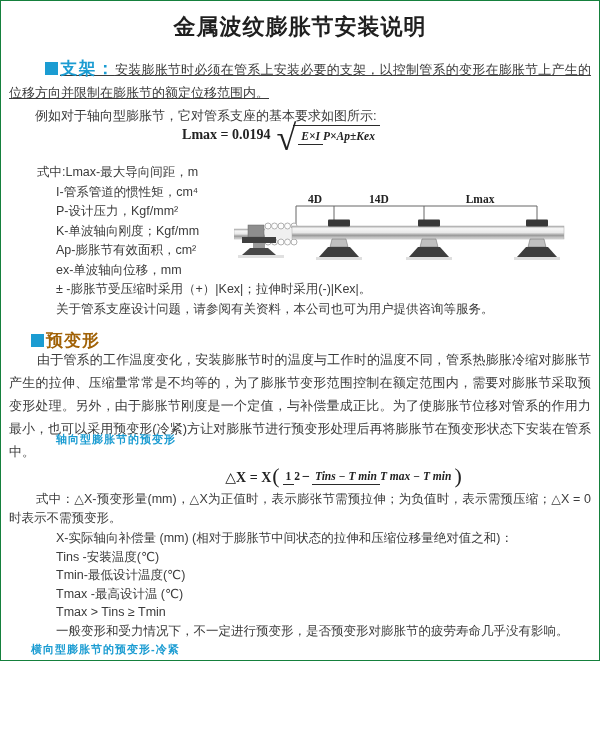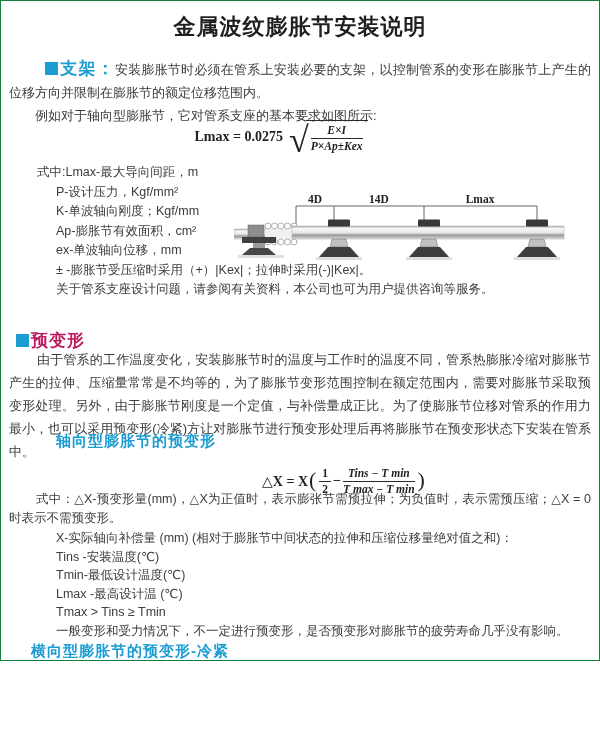--- a/index.html
+++ b/index.html
@@ -8,83 +8,84 @@
     background:#fff;border:1px solid #15803d;overflow:hidden;
     font-family:"Liberation Sans","DejaVu Sans",sans-serif;color:#3b3b3b;
   }
   .title{
     position:absolute;top:11px;left:0;width:100%;text-align:center;
     font-size:22px;font-weight:bold;color:#1f1f1f;letter-spacing:1px;
   }
   .para{font-size:13px;line-height:23px;text-align:justify;}
   .blue-square{display:inline-block;width:13px;height:13px;background:#1b9cd2;vertical-align:-1px;margin-right:2px;}
   .sec-head-inline{color:#1b9cd2;font-size:17px;font-weight:bold;line-height:1;letter-spacing:1px;}
-  .intro-block{position:absolute;left:8px;right:8px;top:57px;text-indent:36px;}
+  .intro-block{position:absolute;left:8px;right:8px;top:57px;text-indent:36px;text-decoration:underline;}
   .example-line{position:absolute;left:8px;right:8px;top:103px;text-indent:26px;}
 
   
   .formula{position:absolute;left:0;width:600px;display:flex;justify-content:center;align-items:center;
     font-family:"Liberation Serif","DejaVu Serif",serif;color:#222;font-weight:bold;font-size:14px;}
-  .frac{display:inline-flex;flex-direction:column;text-align:center;font-size:11.5px;line-height:1.3;vertical-align:middle;margin:0 2px;}
+  .frac{display:inline-flex;flex-direction:row;text-align:center;font-size:11.5px;line-height:1.3;vertical-align:middle;margin:0 2px;}
   .frac .num{border-bottom:1px solid #2a2a2a;padding:0 3px;}
   .frac.ital{font-style:italic;}
   .sqrt{display:inline-flex;align-items:center;margin-left:6px;}
   .sqrt-sign{font-size:36px;font-weight:normal;line-height:30px;margin-right:-3px;transform:translateY(3px);}
   .radicand{border-top:1.5px solid #2a2a2a;padding:2px 3px 0 3px;}
   .paren{font-size:22px;font-weight:normal;line-height:1;margin:0 1px;transform:translateY(-1px);}
   .f1{top:119px;transform:translateX(-20px);}
   .f2{top:465px;padding-left:43px;}
   .f3{top:665px;}
 
   
   .def-block{position:absolute;left:36px;top:162px;width:556px;font-size:12.5px;line-height:19.5px;}
   .def-line{display:block;}
   .def-line.ind{padding-left:19px;}
 
   
   .diagram{position:absolute;left:233px;top:192px;width:364px;height:72px;}
 
-  .preform-head{position:absolute;left:15px;top:328px;font-size:17px;font-weight:bold;color:#be185d;letter-spacing:1px;}
+  .preform-head{position:absolute;left:30px;top:328px;font-size:17px;font-weight:bold;color:#a16207;letter-spacing:1px;}
   .preform-body{position:absolute;left:8px;right:8px;top:347px;line-height:23px;text-indent:28px;}
 
-  .sub-head{position:absolute;font-size:15px;font-weight:bold;color:#1b9cd2;letter-spacing:1px;}
+  .sub-head{position:absolute;font-size:11px;font-weight:bold;color:#1b9cd2;letter-spacing:1px;}
   .axial-head{left:55px;top:431px;}
   .lateral-head{left:30px;top:641px;}
 
   .explain-block{position:absolute;left:8px;right:8px;top:489px;font-size:12.5px;line-height:19px;text-indent:27px;text-align:justify;}
   .items-block{position:absolute;left:55px;right:8px;top:528px;font-size:12.5px;line-height:18.5px;}
   .last-note{position:absolute;left:55px;right:8px;top:702px;font-size:16px;}
 </style>
 </head>
 <body>
 
 <div class="page">
 
   <div class="title">金属波纹膨胀节安装说明</div>
 
   <div class="para intro-block">
     <span class="blue-square"></span><span class="sec-head-inline">支架：</span><span>安装膨胀节时必须在管系上安装必要的支架，以控制管系的变形在膨胀节上产生的位移方向并限制在膨胀节的额定位移范围内。</span>
   </div>
   <div class="para example-line">例如对于轴向型膨胀节，它对管系支座的基本要求如图所示:</div>
 
   <div class="formula f1">
-    <span>Lmax = 0.0275</span>
+    <span>Lmax = 0.0194</span>
     <span class="sqrt">
       <span class="sqrt-sign">√</span>
       <span class="radicand">
         <span class="frac ital">
           <span class="num">E×I</span>
           <span class="den">P×Ap±Kex</span>
         </span>
       </span>
     </span>
   </div>
 
   <div class="def-block">
     <span class="def-line">式中:Lmax-最大导向间距，m</span>
+    <span class="def-line ind">I-管系管道的惯性矩，cm⁴</span>
     <span class="def-line ind">P-设计压力，Kgf/mm²</span>
     <span class="def-line ind">K-单波轴向刚度；Kgf/mm</span>
     <span class="def-line ind">Ap-膨胀节有效面积，cm²</span>
     <span class="def-line ind">ex-单波轴向位移，mm</span>
     <span class="def-line ind">± -膨胀节受压缩时采用（+）|Kex|；拉伸时采用(-)|Kex|。</span>
     <span class="def-line ind">关于管系支座设计问题，请参阅有关资料，本公司也可为用户提供咨询等服务。</span>
   </div>
 
   <svg class="diagram" viewBox="0 0 364 72">
     <defs>
@@ -175,21 +176,21 @@
     </span>
     <span class="paren">)</span>
   </div>
 
   <div class="explain-block">式中：△X-预变形量(mm)，△X为正值时，表示膨张节需预拉伸；为负值时，表示需预压缩；△X = 0时表示不需预变形。</div>
 
   <div class="items-block">
     <span class="def-line">X-实际轴向补偿量 (mm) (相对于膨胀节中间状态的拉伸和压缩位移量绝对值之和)：</span>
     <span class="def-line">Tins -安装温度(℃)</span>
     <span class="def-line">Tmin-最低设计温度(℃)</span>
-    <span class="def-line">Lmax -最高设计温 (℃)</span>
+    <span class="def-line">Tmax -最高设计温 (℃)</span>
     <span class="def-line">Tmax &gt; Tins ≥ Tmin</span>
     <span class="def-line">一般变形和受力情况下，不一定进行预变形，是否预变形对膨胀节的疲劳寿命几乎没有影响。</span>
   </div>
 
   <div class="sub-head lateral-head">横向型膨胀节的预变形-冷紧</div>
 
   <div class="formula f3">
     <span>△Y =</span>
     <span class="frac">
       <span class="num">1</span>

